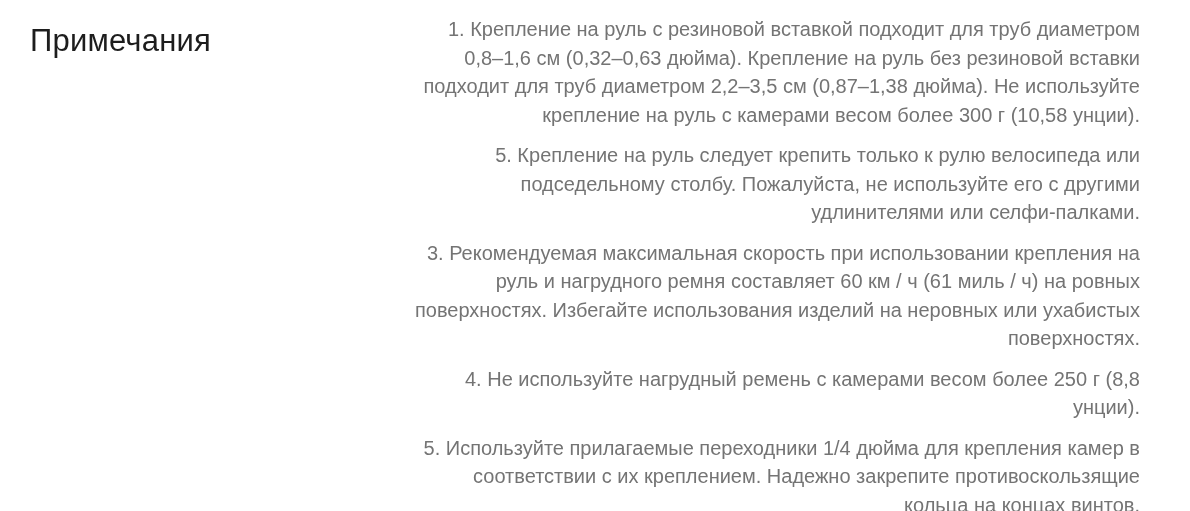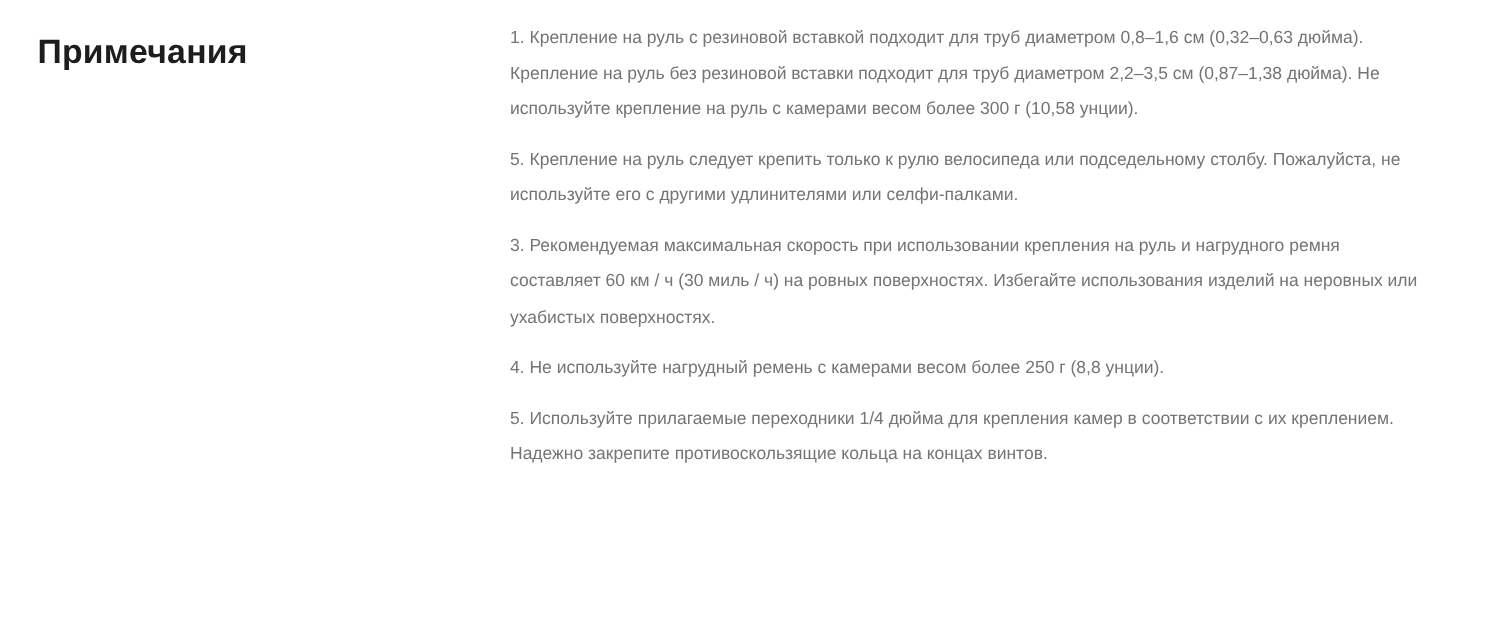--- a/index.html
+++ b/index.html
@@ -20,55 +20,56 @@
     display: flex;
     align-items: flex-start;
   }
   .left-col {
     width: 408px;
     flex: 0 0 408px;
     padding: 22px 0 0 30px;
   }
   .section-title {
     margin: 0;
-    font-size: 27px;
+    font-size: 31px;
     line-height: 38px;
-    font-weight: 700;
+    font-weight: 400;
     color: #1d1d1d;
     letter-spacing: 0.2px;
   }
   .right-col {
     flex: 0 0 auto;
     width: 742px;
     padding-top: 15px;
     padding-right: 10px;
   }
   .note-paragraph {
     margin: 0 0 12px 0;
-    font-size: 14px;
+    font-size: 20px;
     line-height: 28.5px;
     font-weight: 400;
     color: #747474;
+    text-align: right;
   }
   .note-paragraph:last-child {
     margin-bottom: 17px;
   }
 </style>
 </head>
 <body>
 
 <div class="page">
   <div class="layout">
 
     <div class="left-col">
       <h1 class="section-title">Примечания</h1>
     </div>
 
     <div class="right-col">
       <p class="note-paragraph">1. Крепление на руль с резиновой вставкой подходит для труб диаметром 0,8–1,6 см (0,32–0,63 дюйма). Крепление на руль без резиновой вставки подходит для труб диаметром 2,2–3,5 см (0,87–1,38 дюйма). Не используйте крепление на руль с камерами весом более 300 г (10,58 унции).</p>
       <p class="note-paragraph">5. Крепление на руль следует крепить только к рулю велосипеда или подседельному столбу. Пожалуйста, не используйте его с другими удлинителями или селфи-палками.</p>
-      <p class="note-paragraph">3. Рекомендуемая максимальная скорость при использовании крепления на руль и нагрудного ремня составляет 60 км / ч (30 миль / ч) на ровных поверхностях. Избегайте использования изделий на неровных или ухабистых поверхностях.</p>
+      <p class="note-paragraph">3. Рекомендуемая максимальная скорость при использовании крепления на руль и нагрудного ремня составляет 60 км / ч (61 миль / ч) на ровных поверхностях. Избегайте использования изделий на неровных или ухабистых поверхностях.</p>
       <p class="note-paragraph">4. Не используйте нагрудный ремень с камерами весом более 250 г (8,8 унции).</p>
       <p class="note-paragraph">5. Используйте прилагаемые переходники 1/4 дюйма для крепления камер в соответствии с их креплением. Надежно закрепите противоскользящие кольца на концах винтов.</p>
     </div>
 
   </div>
 </div>
 
 </body></html>

